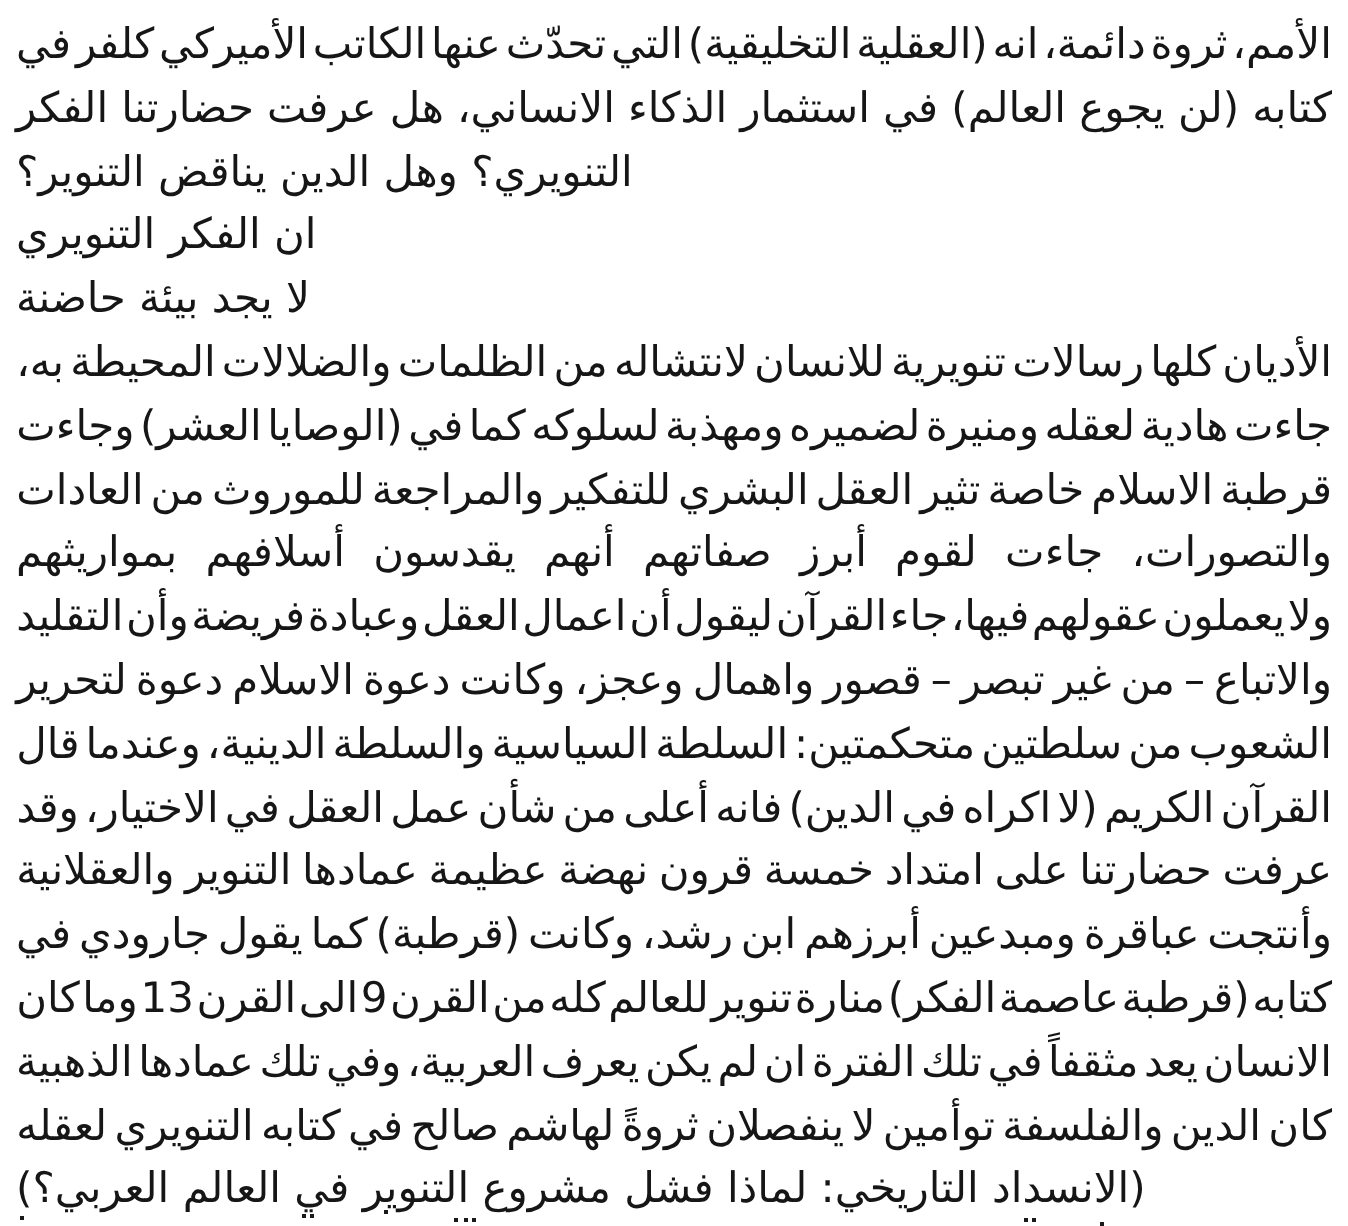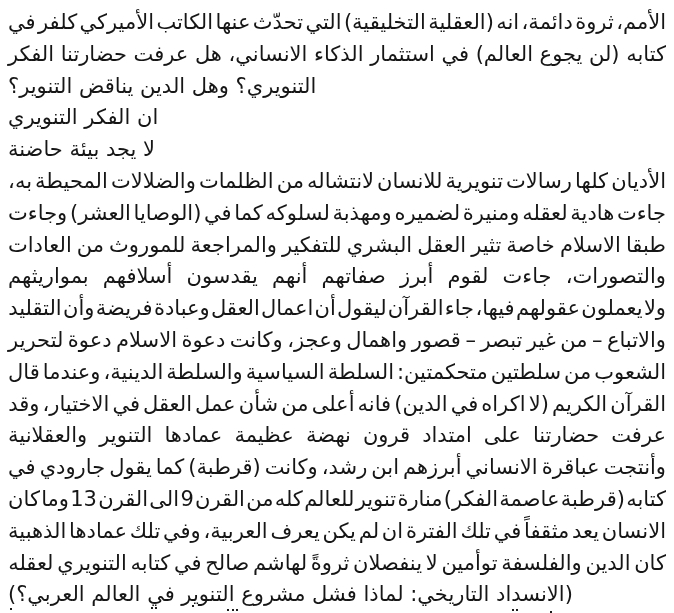--- a/index.html
+++ b/index.html
@@ -110,21 +110,21 @@
       <span>لضميره</span>
       <span>ومهذبة</span>
       <span>لسلوكه</span>
       <span>كما</span>
       <span>في</span>
       <span>(الوصايا</span>
       <span>العشر)</span>
       <span>وجاءت</span>
     </div>
   <div class="line justify">
-      <span>طبقا</span>
+      <span>قرطبة</span>
       <span>الاسلام</span>
       <span>خاصة</span>
       <span>تثير</span>
       <span>العقل</span>
       <span>البشري</span>
       <span>للتفكير</span>
       <span>والمراجعة</span>
       <span>للموروث</span>
       <span>من</span>
       <span>العادات</span>
@@ -199,31 +199,32 @@
       <span>العقل</span>
       <span>في</span>
       <span>الاختيار،</span>
       <span>وقد</span>
     </div>
   <div class="line justify">
       <span>عرفت</span>
       <span>حضارتنا</span>
       <span>على</span>
       <span>امتداد</span>
+      <span>خمسة</span>
       <span>قرون</span>
       <span>نهضة</span>
       <span>عظيمة</span>
       <span>عمادها</span>
       <span>التنوير</span>
       <span>والعقلانية</span>
     </div>
   <div class="line justify">
       <span>وأنتجت</span>
       <span>عباقرة</span>
-      <span>الانساني</span>
+      <span>ومبدعين</span>
       <span>أبرزهم</span>
       <span>ابن</span>
       <span>رشد،</span>
       <span>وكانت</span>
       <span>(قرطبة)</span>
       <span>كما</span>
       <span>يقول</span>
       <span>جارودي</span>
       <span>في</span>
     </div>

